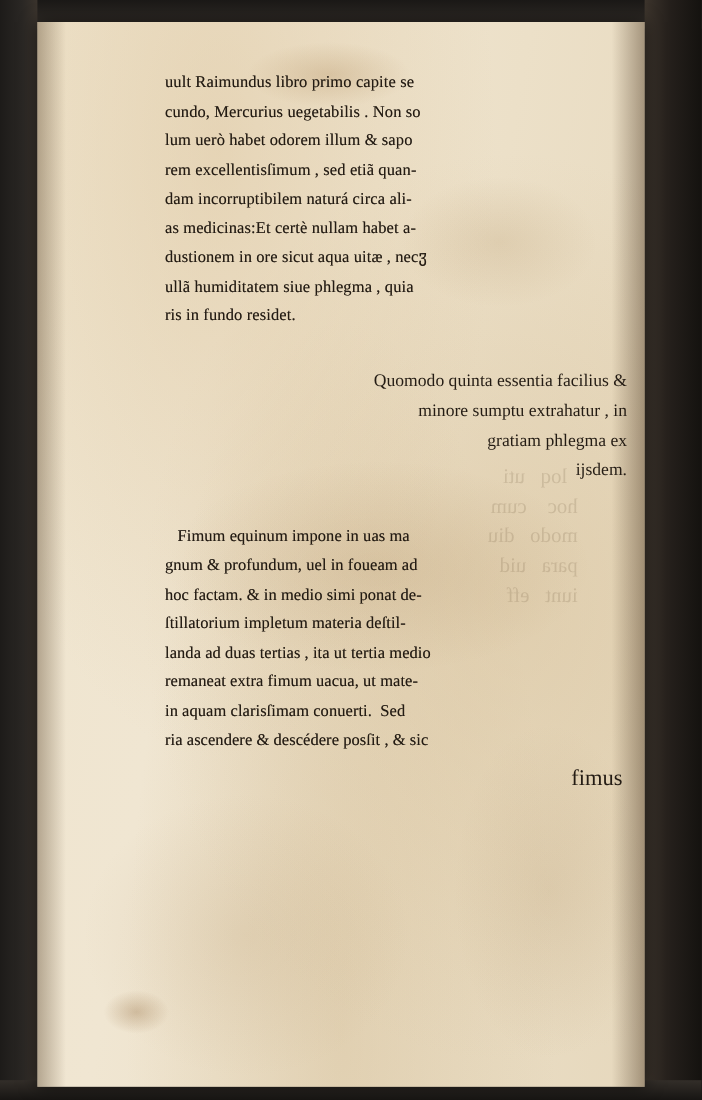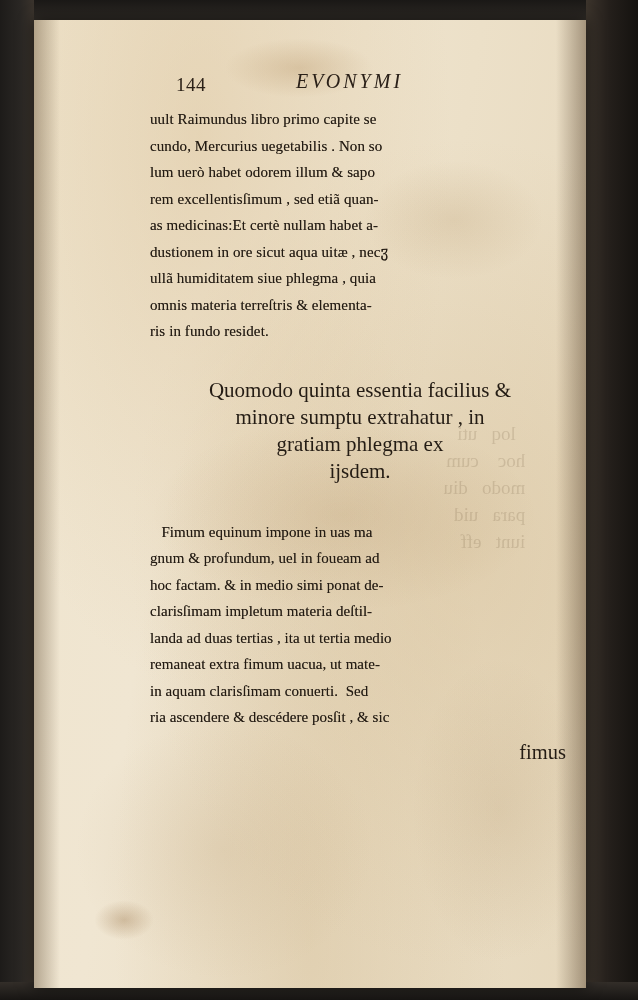--- a/index.html
+++ b/index.html
@@ -116,22 +116,22 @@
     font-size: 15px;
     line-height: 26.5px;
     white-space: pre;
     color: #231b13;
     text-shadow: 0 0 0.6px rgba(35,27,19,0.55);
   }
   .para1 .body-line { letter-spacing: 0.1px; }
 
   .section-head {
     margin-top: 32px;
-    text-align: center;
-    font-size: 21px;
+    text-align: right;
+    font-size: 16px;
     line-height: 27px;
     color: #241c14;
   }
   .section-head .hl { display: block; white-space: pre; }
 
   .para2 { margin-top: 34px; }
   .para2 .body-line { letter-spacing: 0.05px; }
 
   .catchword {
     margin-top: 8px;
@@ -179,49 +179,45 @@
   <div class="fore-shadow"></div>
 
   <div class="showthrough"><span>   loq   uti</span>
 <span> hoc    cum</span>
 <span> modo   diu</span>
 <span> para   uid</span>
 <span> iunt   eff</span></div>
 
   <div class="textblock">
 
-    <div class="headline">
-      <div class="folio">144</div>
-      <div class="running-title">EVONYMI</div>
-    </div>
 
     <div class="para1">
       <div class="body-line">uult Raimundus libro primo capite se</div>
       <div class="body-line">cundo, Mercurius uegetabilis . Non so</div>
       <div class="body-line">lum uerò habet odorem illum &amp; sapo</div>
       <div class="body-line">rem excellentisſimum , sed etiã quan-</div>
+      <div class="body-line">dam incorruptibilem naturá circa ali-</div>
       <div class="body-line">as medicinas:Et certè nullam habet a-</div>
       <div class="body-line">dustionem in ore sicut aqua uitæ , necჳ</div>
       <div class="body-line">ullã humiditatem siue phlegma , quia</div>
-      <div class="body-line">omnis materia terreſtris &amp; elementa-</div>
       <div class="body-line">ris in fundo residet.</div>
     </div>
 
     <div class="section-head">
       <span class="hl">Quomodo quinta essentia facilius &amp;</span>
       <span class="hl">minore sumptu extrahatur , in</span>
       <span class="hl">gratiam phlegma ex</span>
       <span class="hl">ijsdem.</span>
     </div>
 
     <div class="para2">
       <div class="body-line">   Fimum equinum impone in uas ma</div>
       <div class="body-line">gnum &amp; profundum, uel in foueam ad</div>
       <div class="body-line">hoc factam. &amp; in medio simi ponat de-</div>
-      <div class="body-line">clarisſimam impletum materia deſtil-</div>
+      <div class="body-line">ſtillatorium impletum materia deſtil-</div>
       <div class="body-line">landa ad duas tertias , ita ut tertia medio</div>
       <div class="body-line">remaneat extra fimum uacua, ut mate-</div>
       <div class="body-line">in aquam clarisſimam conuerti.  Sed</div>
       <div class="body-line">ria ascendere &amp; descédere posſit , &amp; sic</div>
     </div>
 
     <div class="catchword">fimus</div>
 
   </div>
 </div>

